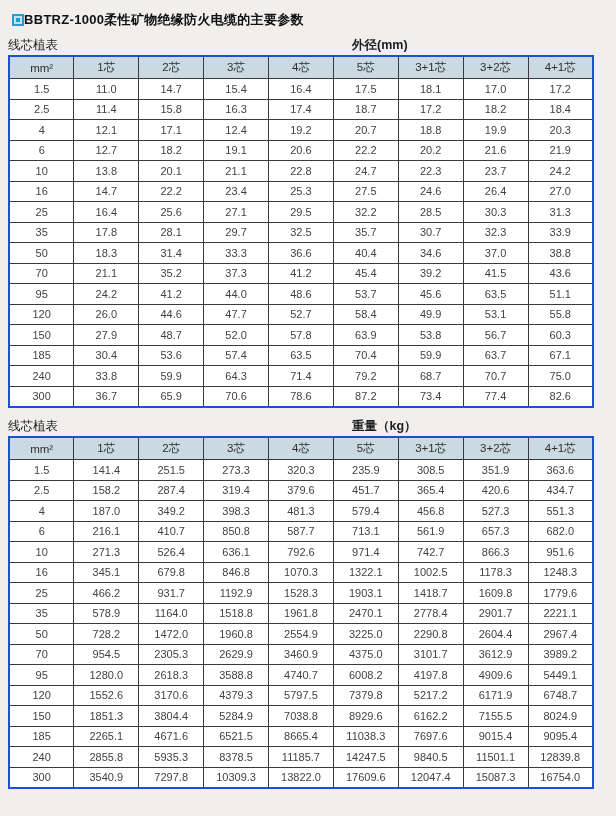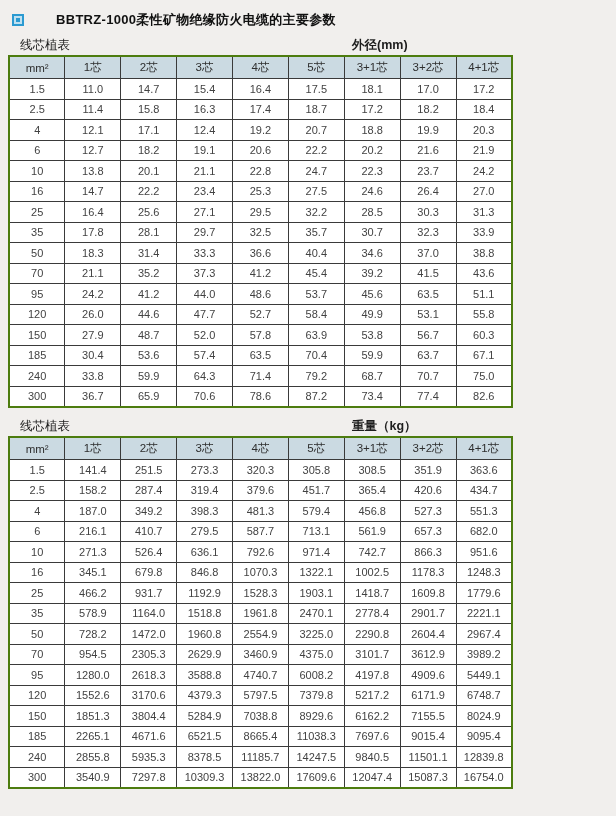--- a/index.html
+++ b/index.html
@@ -10,32 +10,32 @@
     color:#3f3f3f;
     -webkit-font-smoothing:antialiased;
   }
   .page{padding:6px 8px 0 8px;}
 
   
   .title-row{display:flex;align-items:center;margin:4px 0 6px 4px;height:20px;}
   .bullet{width:12px;height:12px;background:#2b9ad1;display:flex;align-items:center;justify-content:center;flex:0 0 auto;}
   .bullet .mid{width:8px;height:8px;background:#bfe0f0;display:flex;align-items:center;justify-content:center;}
   .bullet .core{width:4px;height:4px;background:#2b9ad1;}
-  .title-text{margin-left:32px;font-size:13px;font-weight:bold;color:#111;letter-spacing:0.3px;}
+  .title-text{margin-left:0;font-size:13px;font-weight:bold;color:#111;letter-spacing:0.3px;}
 
   
   .label-row{position:relative;height:19px;font-size:12.5px;color:#1d1d1d;}
-  .label-left{position:absolute;left:12px;top:1px;}
+  .label-left{position:absolute;left:0;top:1px;}
   .label-right{position:absolute;left:344px;top:1px;font-weight:bold;}
   .label-row.second{margin-top:9px;}
 
   
   table{
-    width:505px;border-collapse:collapse;table-layout:fixed;
-    border:2px solid #4d7c0f;background:#0369a1;
+    width:586px;border-collapse:collapse;table-layout:fixed;
+    border:2px solid #1d4ed8;background:#0369a1;
   }
   th,td{
     border:1px solid #3a3a3a;text-align:center;vertical-align:middle;
     overflow:hidden;white-space:nowrap;padding:0;
   }
   th{
     height:21px;background:#cbdae2;font-weight:normal;
     font-size:11.5px;color:#2e2e2e;
   }
   td{height:19.5px;background:#ffffff;font-size:11px;color:#424242;}
@@ -272,21 +272,21 @@
           <th>4+1芯</th>
         </tr>
       </thead>
     <tbody>
         <tr>
           <td>1.5</td>
           <td>141.4</td>
           <td>251.5</td>
           <td>273.3</td>
           <td>320.3</td>
-          <td>305.8</td>
+          <td>235.9</td>
           <td>308.5</td>
           <td>351.9</td>
           <td>363.6</td>
         </tr>
         <tr>
           <td>2.5</td>
           <td>158.2</td>
           <td>287.4</td>
           <td>319.4</td>
           <td>379.6</td>
@@ -303,21 +303,21 @@
           <td>481.3</td>
           <td>579.4</td>
           <td>456.8</td>
           <td>527.3</td>
           <td>551.3</td>
         </tr>
         <tr>
           <td>6</td>
           <td>216.1</td>
           <td>410.7</td>
-          <td>279.5</td>
+          <td>850.8</td>
           <td>587.7</td>
           <td>713.1</td>
           <td>561.9</td>
           <td>657.3</td>
           <td>682.0</td>
         </tr>
         <tr>
           <td>10</td>
           <td>271.3</td>
           <td>526.4</td>

